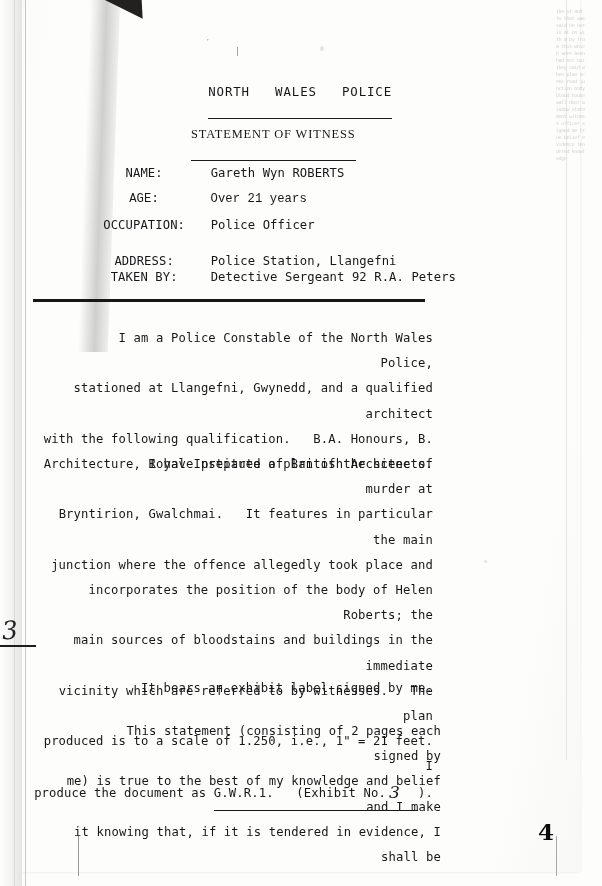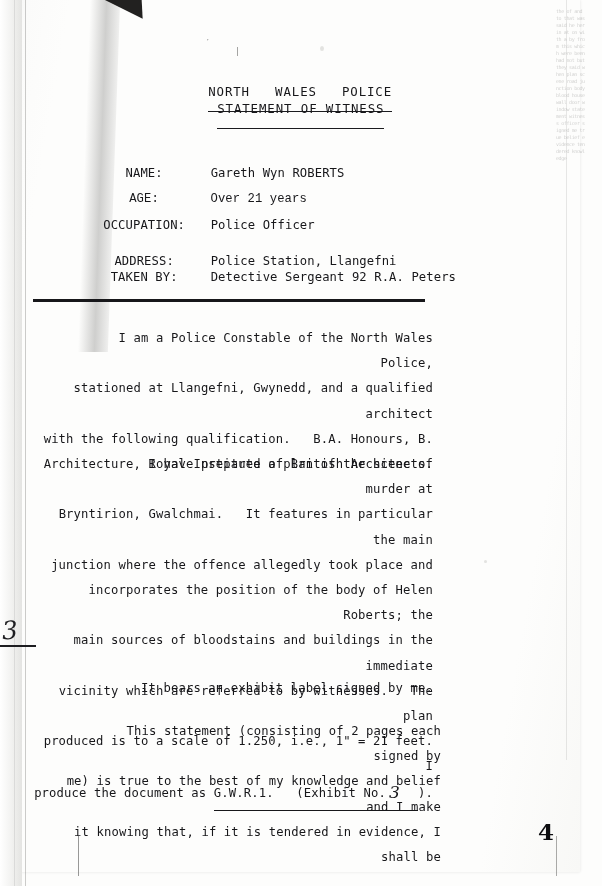--- a/index.html
+++ b/index.html
@@ -97,21 +97,21 @@
 
   .title {
     position: absolute;
     font-size: 12.4px;
     letter-spacing: 0.9px;
     white-space: pre;
   }
   .title u, .ul {
     text-decoration: none;
     border-bottom: 1.3px solid #1b1b1e;
-    padding-bottom: 12px;
+    padding-bottom: 19px;
     margin-top: 40px;
   }
 
   .field {
     position: absolute;
     font-size: 12.2px;
     white-space: pre;
     letter-spacing: 0.1px;
   }
   .field .lbl { display: inline-block; width: 133px; text-align: center; }
@@ -206,21 +206,21 @@
 
   <div class="content">
 
     <span class="tickmark" style="left:172px; top:38px;">′</span>
     <span class="tickmark" style="left:202px; top:46px;">∣</span>
 
     <div class="title" style="left:125px; top:69px;">
       <span class="ul">NORTH   WALES   POLICE</span>
     </div>
 
-    <div class="title" style="left:134px; top:86px;">
+    <div class="title" style="left:134px; top:112px;font-family:Liberation Serif, serif;">
       <span class="ul">STATEMENT OF WITNESS</span>
     </div>
 
     <div class="field" style="left:0px; top:152px;">
       <span class="lbl">NAME:</span><span>Gareth Wyn ROBERTS</span>
     </div>
     <div class="field" style="left:0px; top:178px;font-family:Liberation Mono, monospace;">
       <span class="lbl">AGE:</span><span>Over 21 years</span>
     </div>
     <div class="field" style="left:0px; top:204px;">

